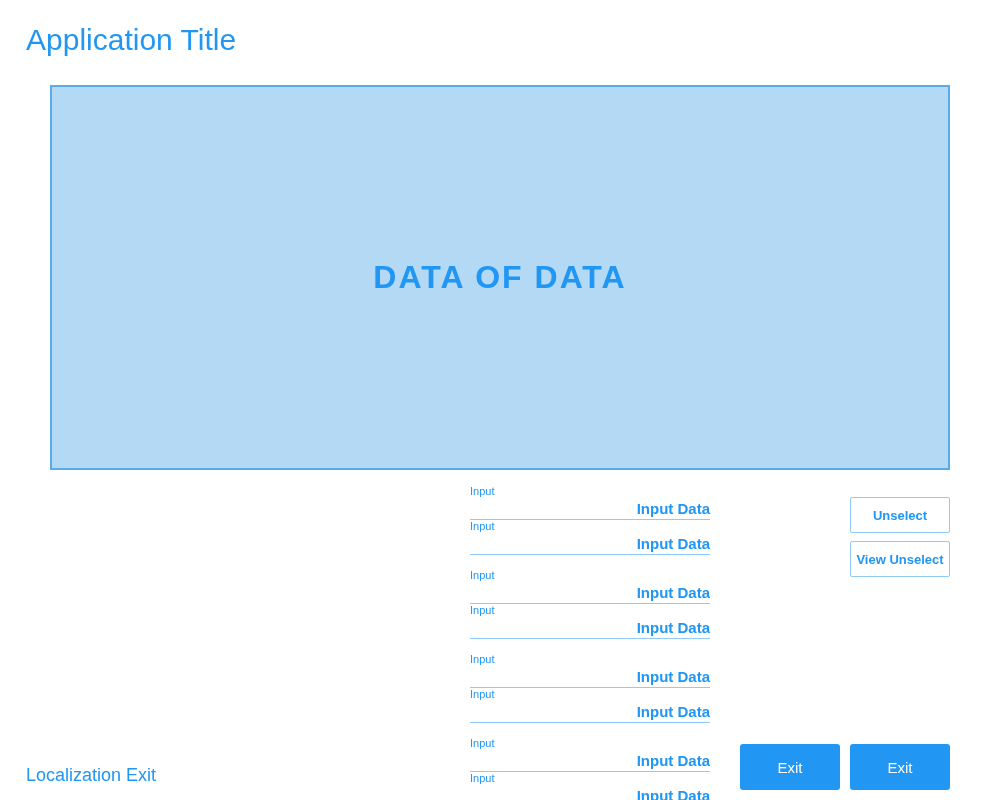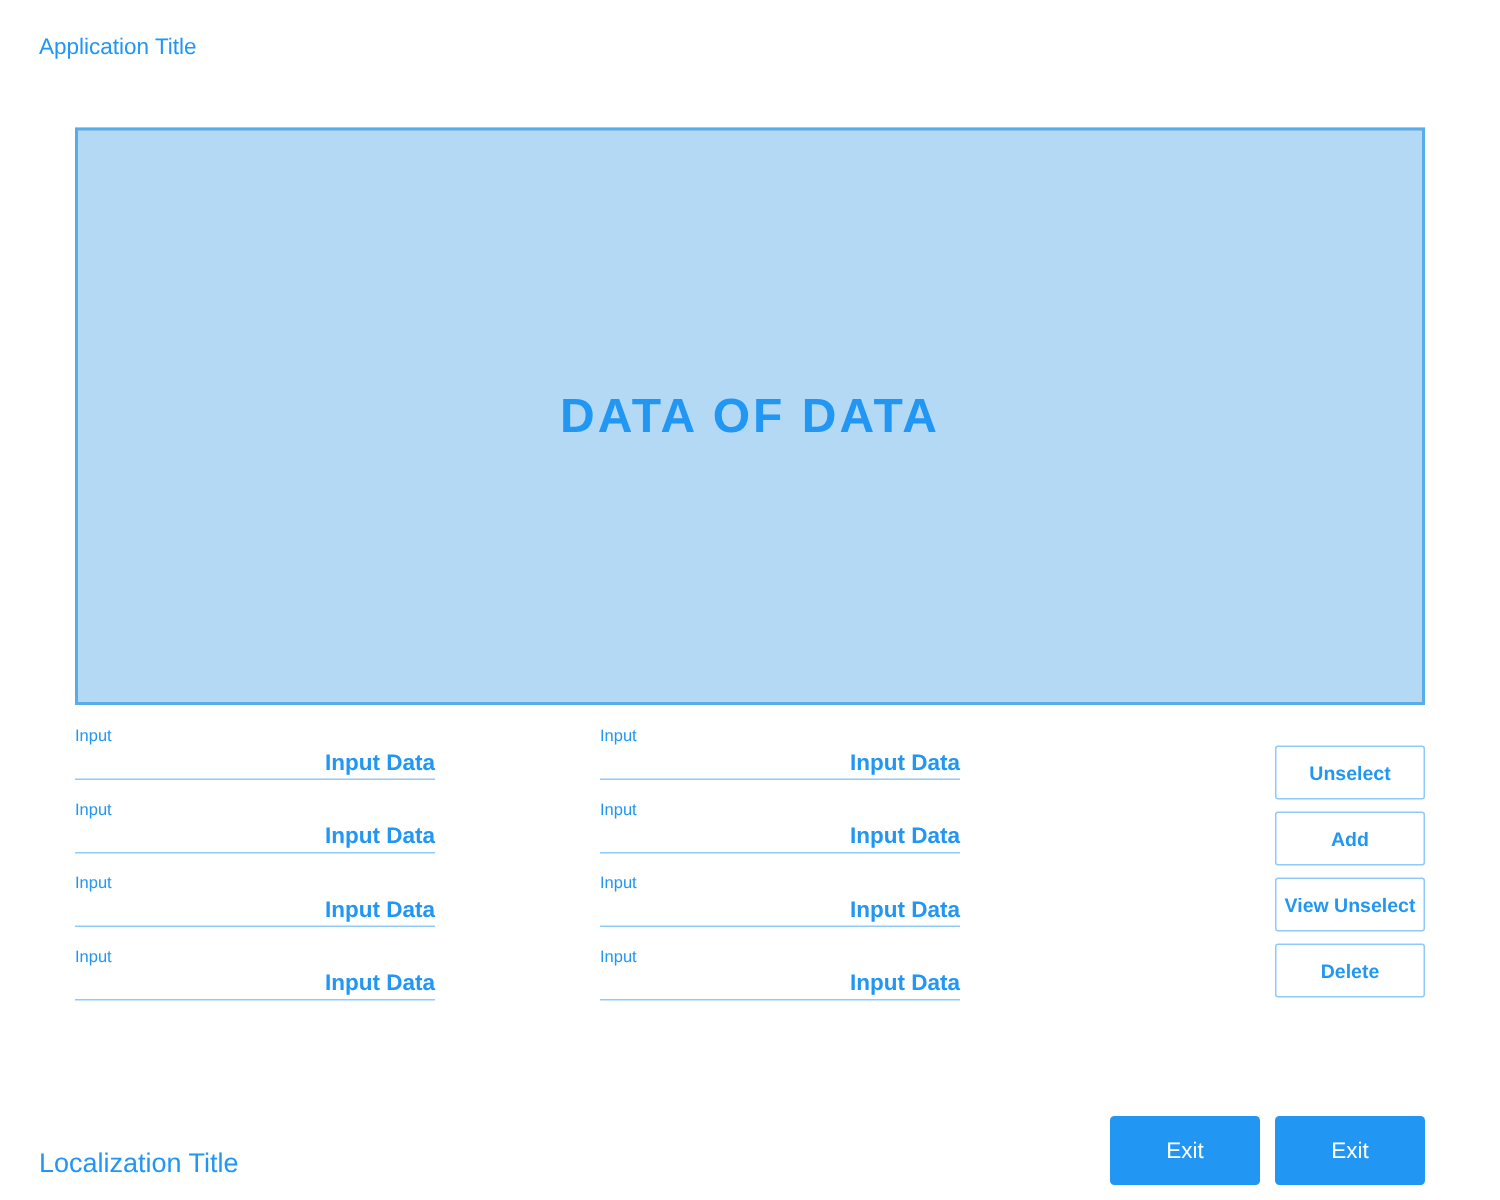--- a/index.html
+++ b/index.html
@@ -15,21 +15,21 @@
       font-family: Arial, sans-serif;
       position: relative;
       overflow: hidden;
     }
 
     .app-title {
       position: absolute;
       top: 23px;
       left: 26px;
       color: #2196F3;
-      font-size: 15px;
+      font-size: 30px;
       font-weight: 500;
     }
 
     .table-container {
       position: absolute;
       top: 85px;
       left: 50px;
       width: 900px;
       height: 385px;
       background: #b3d9f5;
@@ -51,20 +51,21 @@
       top: 485px;
       left: 50px;
       width: 660px;
     }
 
     .input-row {
       display: flex;
       align-items: flex-end;
       margin-bottom: 14px;
       gap: 0;
+      flex-direction: column;
     }
 
     .input-label {
       color: #2196F3;
       font-size: 11px;
       margin-bottom: 2px;
     }
 
     .buttons-section {
       position: absolute;
@@ -219,23 +220,21 @@
         <span class="field-value-display">Input Data</span>
         <div style="height:18px;"></div>
       </div>
     </div>
   </div>
 
 </div>
 
 <div class="buttons-section">
   <button class="btn-outline">Unselect</button>
-  <button class="btn-outline">Add</button>
   <button class="btn-outline">View Unselect</button>
-  <button class="btn-outline">Delete</button>
-</div>
-
-<div class="localization-info">Localization Title</div>
+</div>
+
+<div class="localization-info">Localization Exit</div>
 
 <div class="exit-buttons">
   <button class="btn-exit">Exit</button>
   <button class="btn-exit">Exit</button>
 </div>
 
 </body></html>

